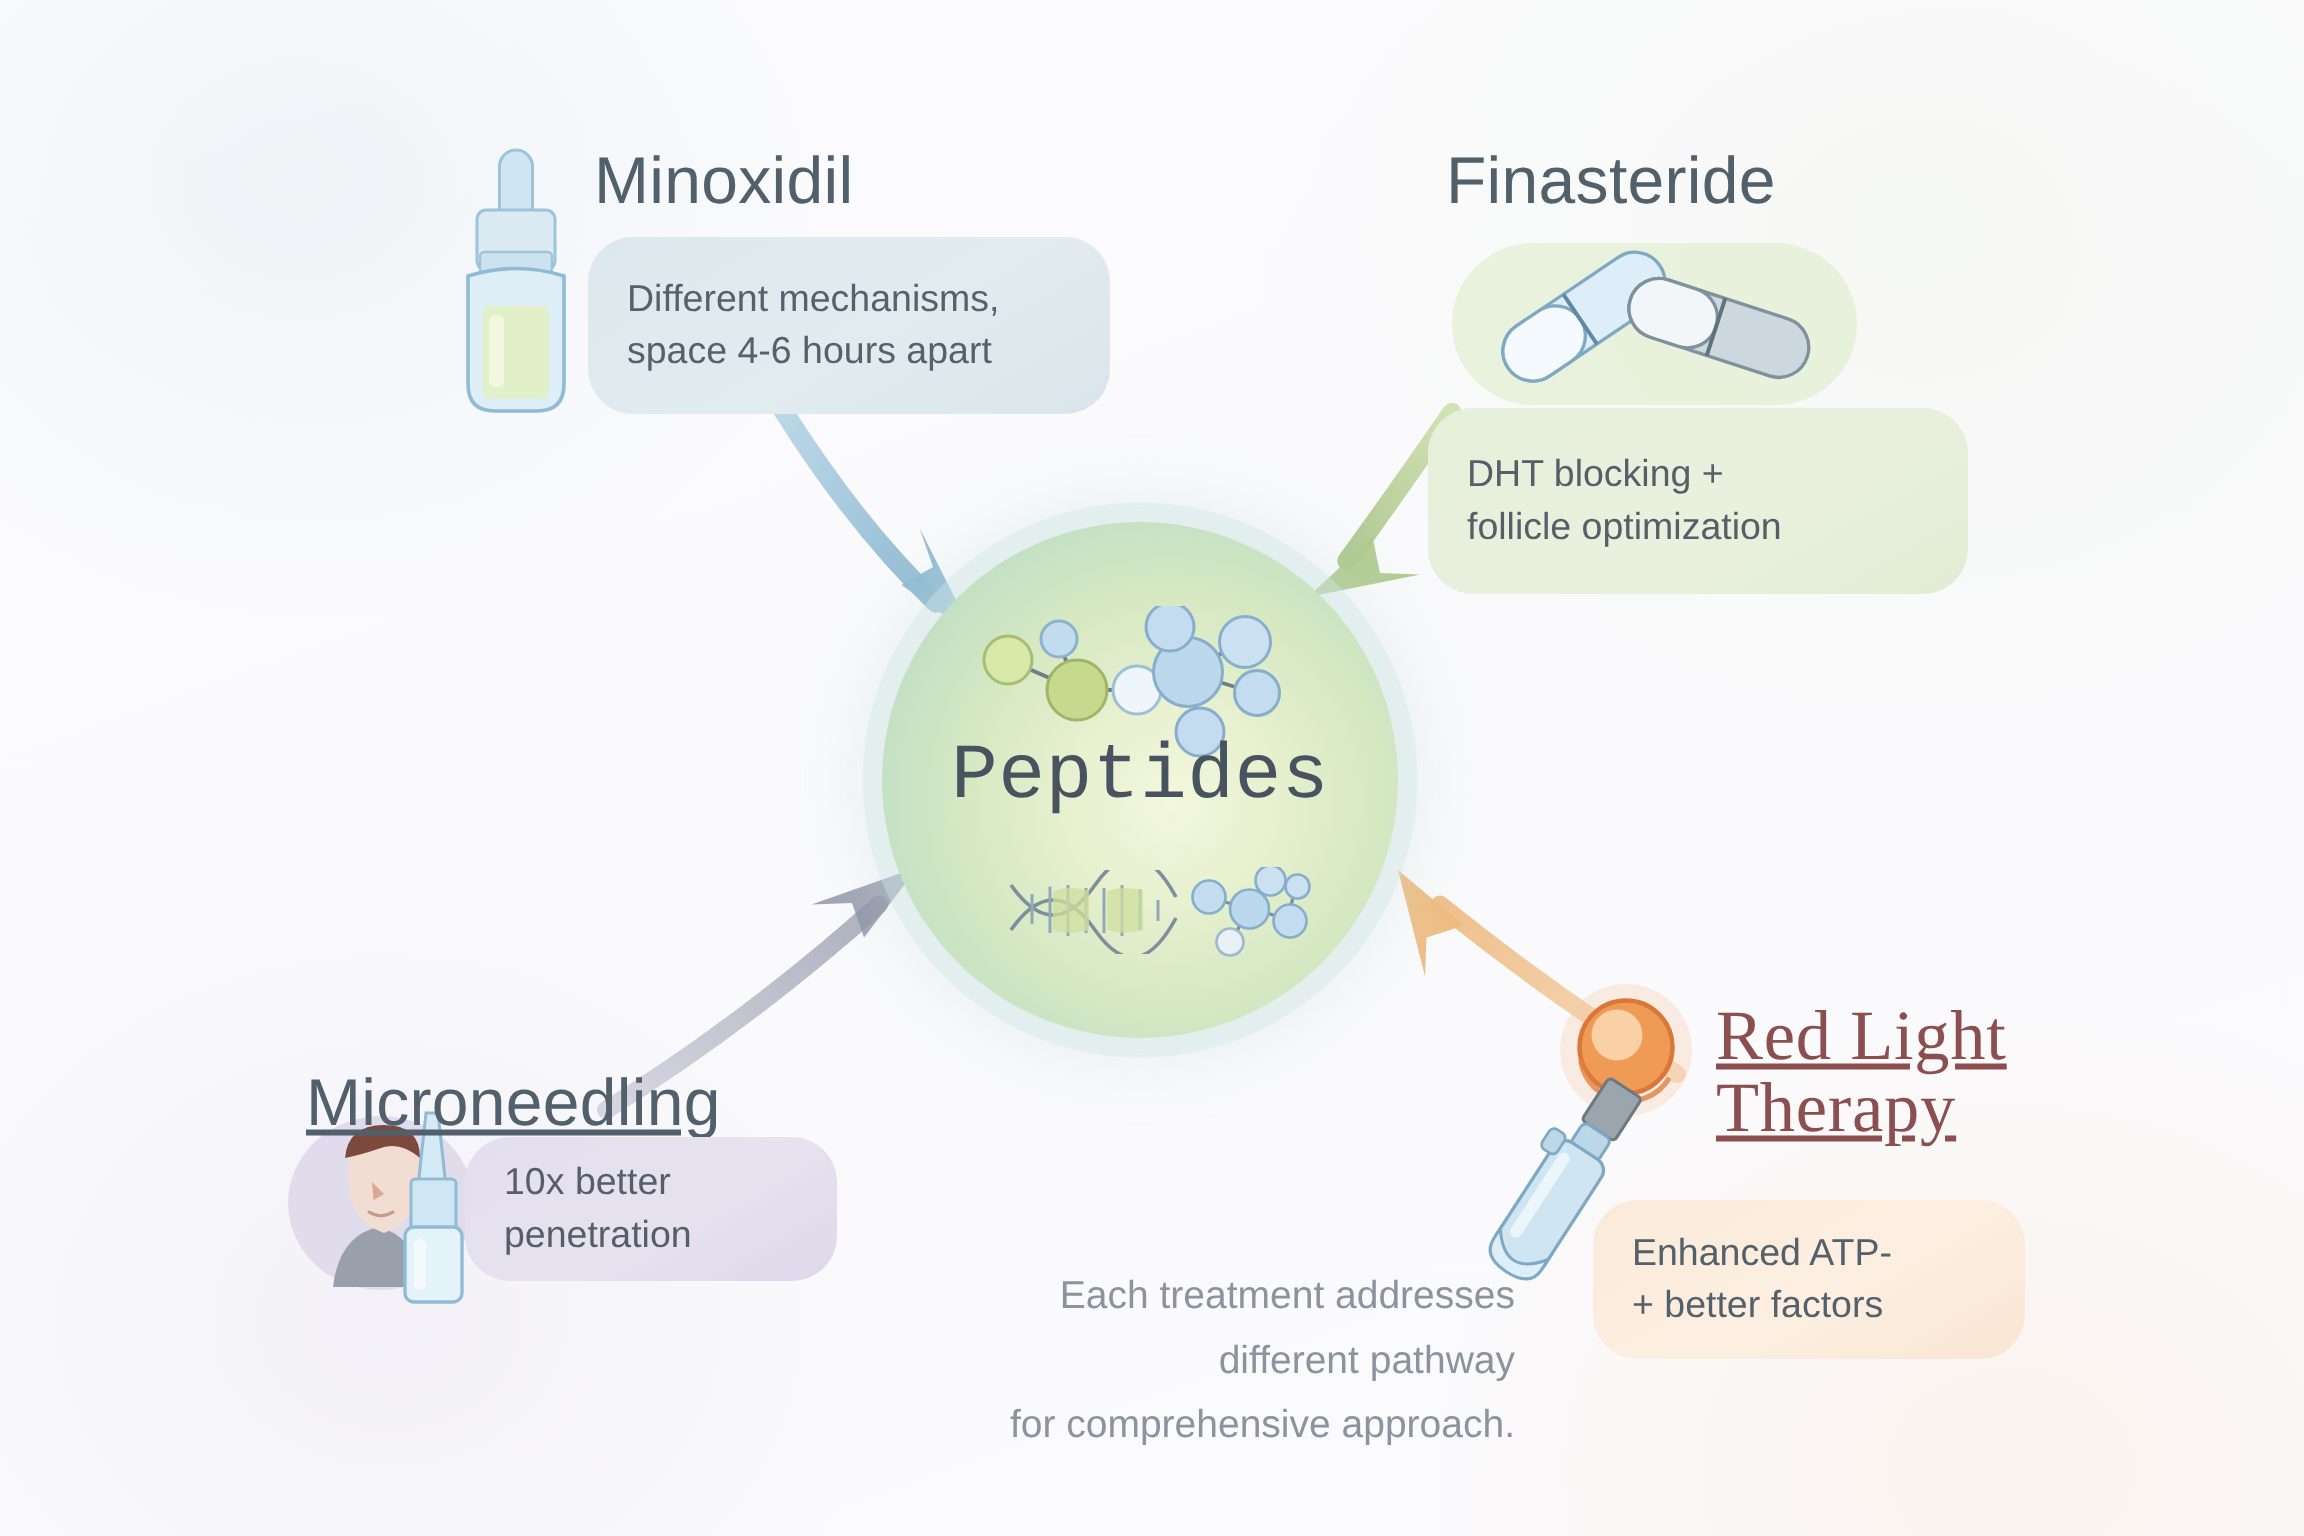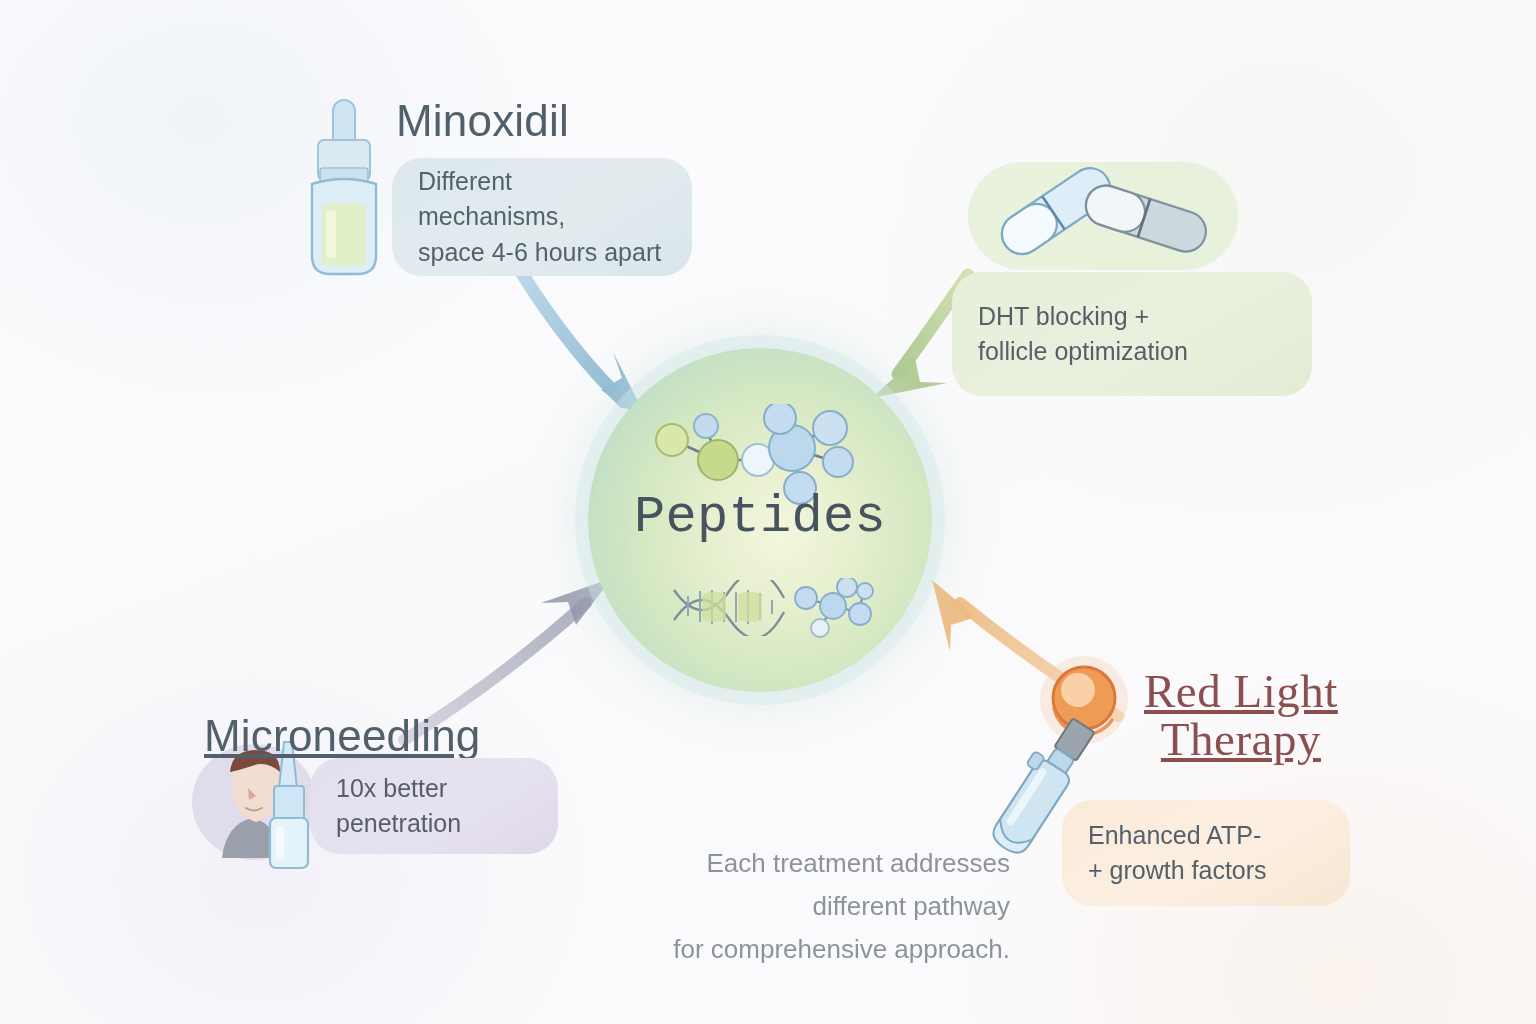--- a/index.html
+++ b/index.html
@@ -18,21 +18,21 @@
       linear-gradient(160deg,#fcfcfe 0%,#fafafc 45%,#fbfafc 100%);
   }
   .layer{position:absolute;inset:0;}
   svg.layer{pointer-events:none;}
 
   
   .heading{
     position:absolute;
     font-family:"Liberation Sans",sans-serif;
     font-size:44px;font-weight:400;letter-spacing:.2px;
-    color:#51606b;white-space:pre;text-align:center;
+    color:#51606b;white-space:pre;
   }
   .heading.serif{
     font-family:"Liberation Serif",serif;
     font-weight:400;color:#8b4f50;line-height:1.02;
     letter-spacing:.5px;
   }
   #h-minox{left:396px;top:96px;}
   #h-finas{left:964px;top:96px;}
   #h-micro{left:204px;top:711px;text-decoration:underline;}
   #h-rlt{left:1144px;top:668px;font-size:47px;text-decoration:underline;}
@@ -42,21 +42,21 @@
     position:absolute;
     border-radius:30px;
     display:flex;align-items:center;
     padding:18px 26px;
     box-sizing:border-box;
     font-size:25px;line-height:1.42;
     color:#5a6570;
     font-family:"Liberation Sans",sans-serif;
     white-space:pre-line;
   }
-  #b-minox{left:392px;top:158px;width:300px;height:118px;
+  #b-minox{left:392px;top:158px;width:348px;height:118px;
     background:linear-gradient(150deg,#dde8ee 0%,#e2ecef 55%,#dae5eb 100%);
     color:#55626d;}
   #b-finas{left:952px;top:272px;width:360px;height:124px;
     background:linear-gradient(150deg,#e6efda 0%,#e9f1de 55%,#e2ecd4 100%);
     color:#555f68;}
   #b-micro{left:288px;top:758px;width:248px;height:96px;
     background:linear-gradient(150deg,#e4dfee 0%,#e7e2f0 55%,#ded8ea 100%);
     color:#555e69;margin-left:22px;}
   #b-rlt{left:1062px;top:800px;width:288px;height:106px;
     background:linear-gradient(150deg,#fbeada 0%,#fcefe1 55%,#f9e6d3 100%);
@@ -236,30 +236,31 @@
     <circle cx="41" cy="28" r="13" fill="#bcd8ec" stroke="#87aecb" stroke-width="1.8"></circle>
     <circle cx="55" cy="9" r="10" fill="#cbe1f1" stroke="#87aecb" stroke-width="1.8"></circle>
     <circle cx="68" cy="36" r="11" fill="#c4dcef" stroke="#87aecb" stroke-width="1.8"></circle>
     <circle cx="73" cy="13" r="8" fill="#cbe1f1" stroke="#87aecb" stroke-width="1.8"></circle>
     <circle cx="28" cy="50" r="9" fill="#e9eff3" stroke="#9dbacd" stroke-width="1.8"></circle>
   </svg>
 
   <div id="core-label">Peptides</div>
 
   <div class="heading" id="h-minox">Minoxidil</div>
+  <div class="heading" id="h-finas">Finasteride</div>
   <div class="heading" id="h-micro">Microneedling</div>
   <div class="heading serif" id="h-rlt">Red Light
 Therapy</div>
 
   <div class="bubble" id="b-minox">Different mechanisms,
 space 4-6 hours apart</div>
   <div class="bubble" id="b-finas">DHT blocking +
 follicle optimization</div>
   <div class="bubble" id="b-micro">10x better
 penetration</div>
   <div class="bubble" id="b-rlt">Enhanced ATP-
-+ growth factors</div>
++ better factors</div>
 
   <div id="caption">Each treatment addresses
 different pathway
 for comprehensive approach.</div>
 
 </div>
 
 </body></html>

